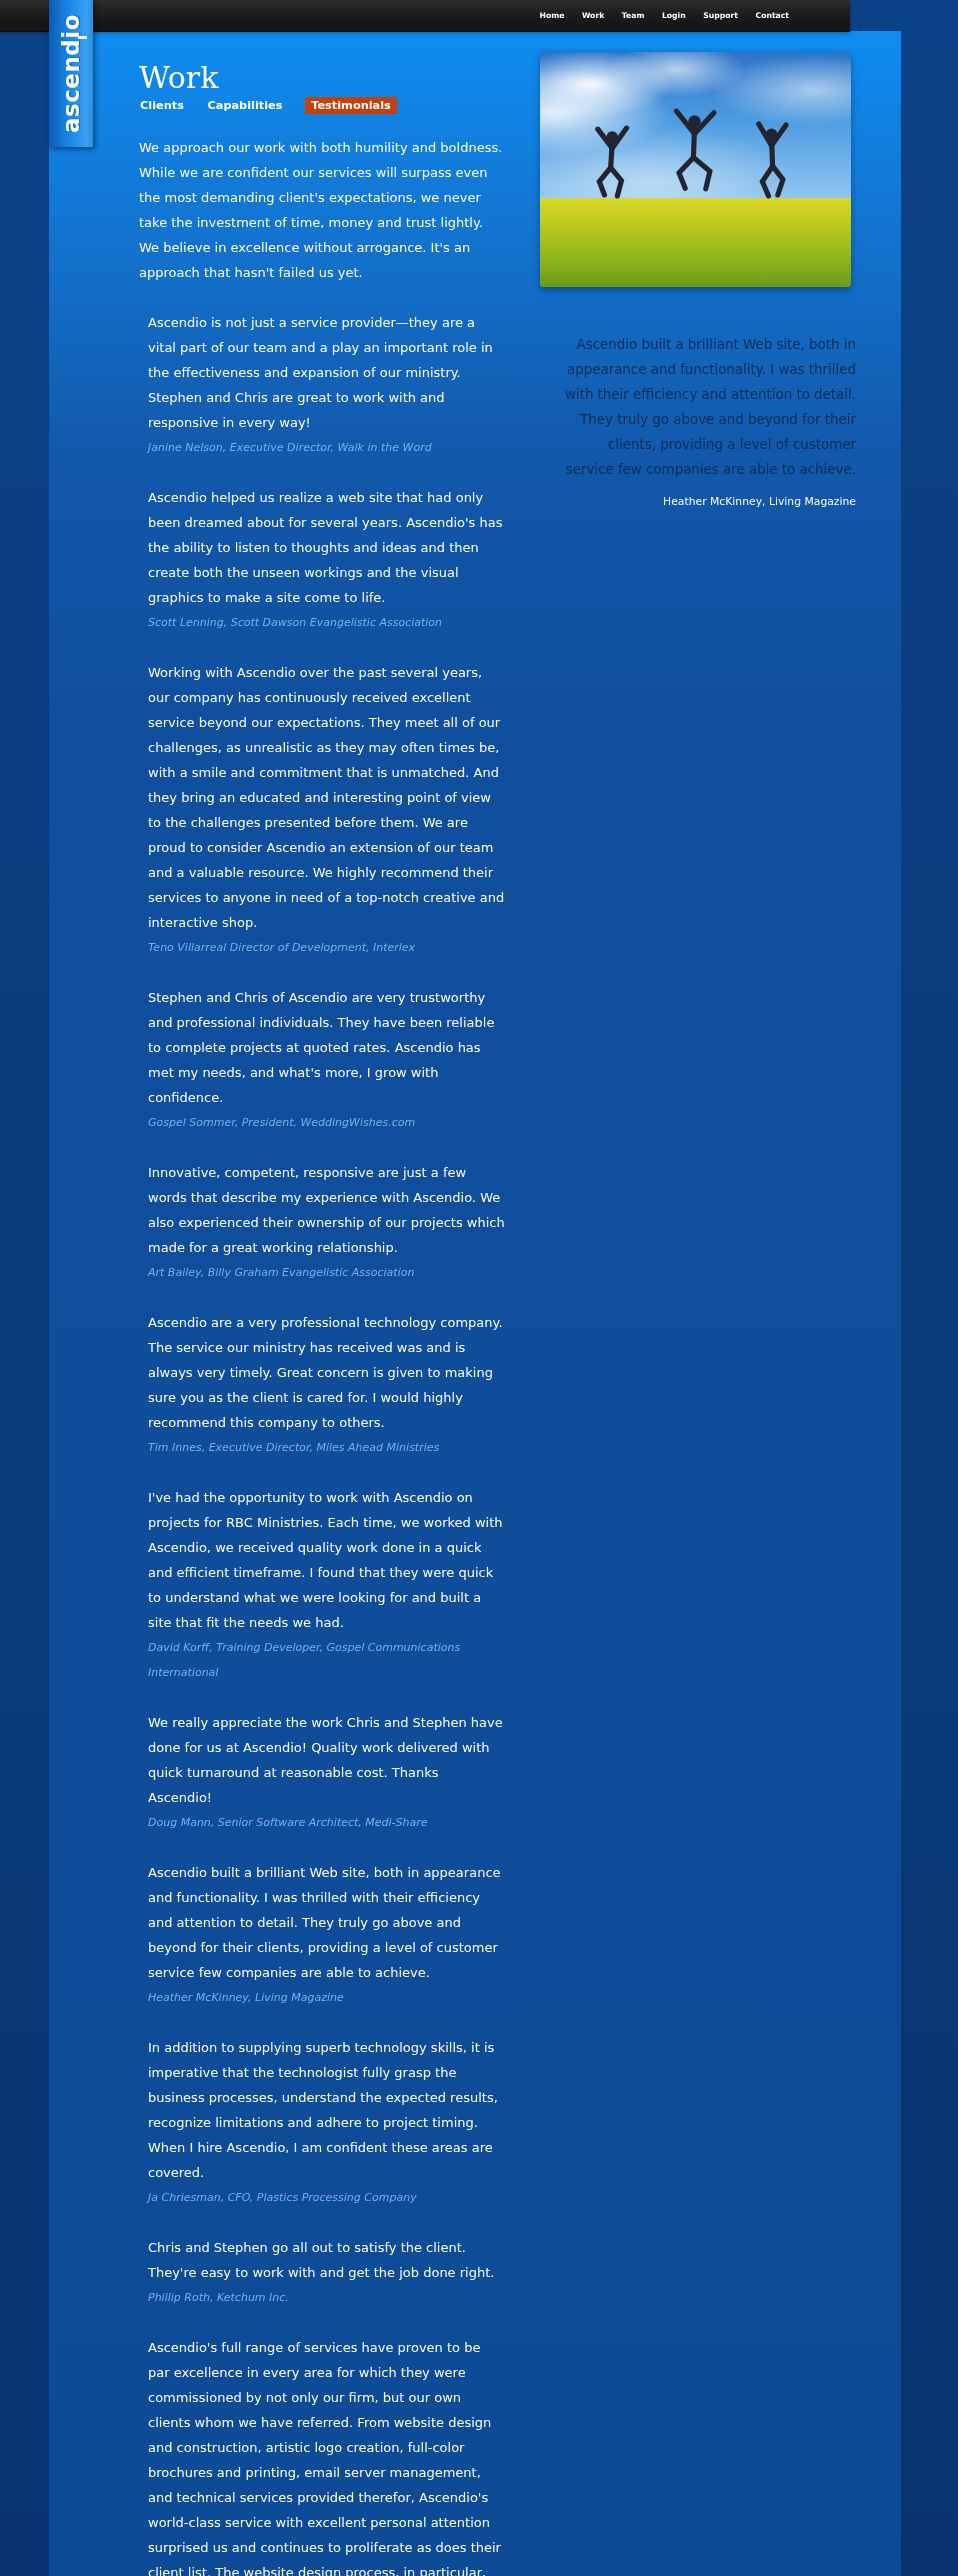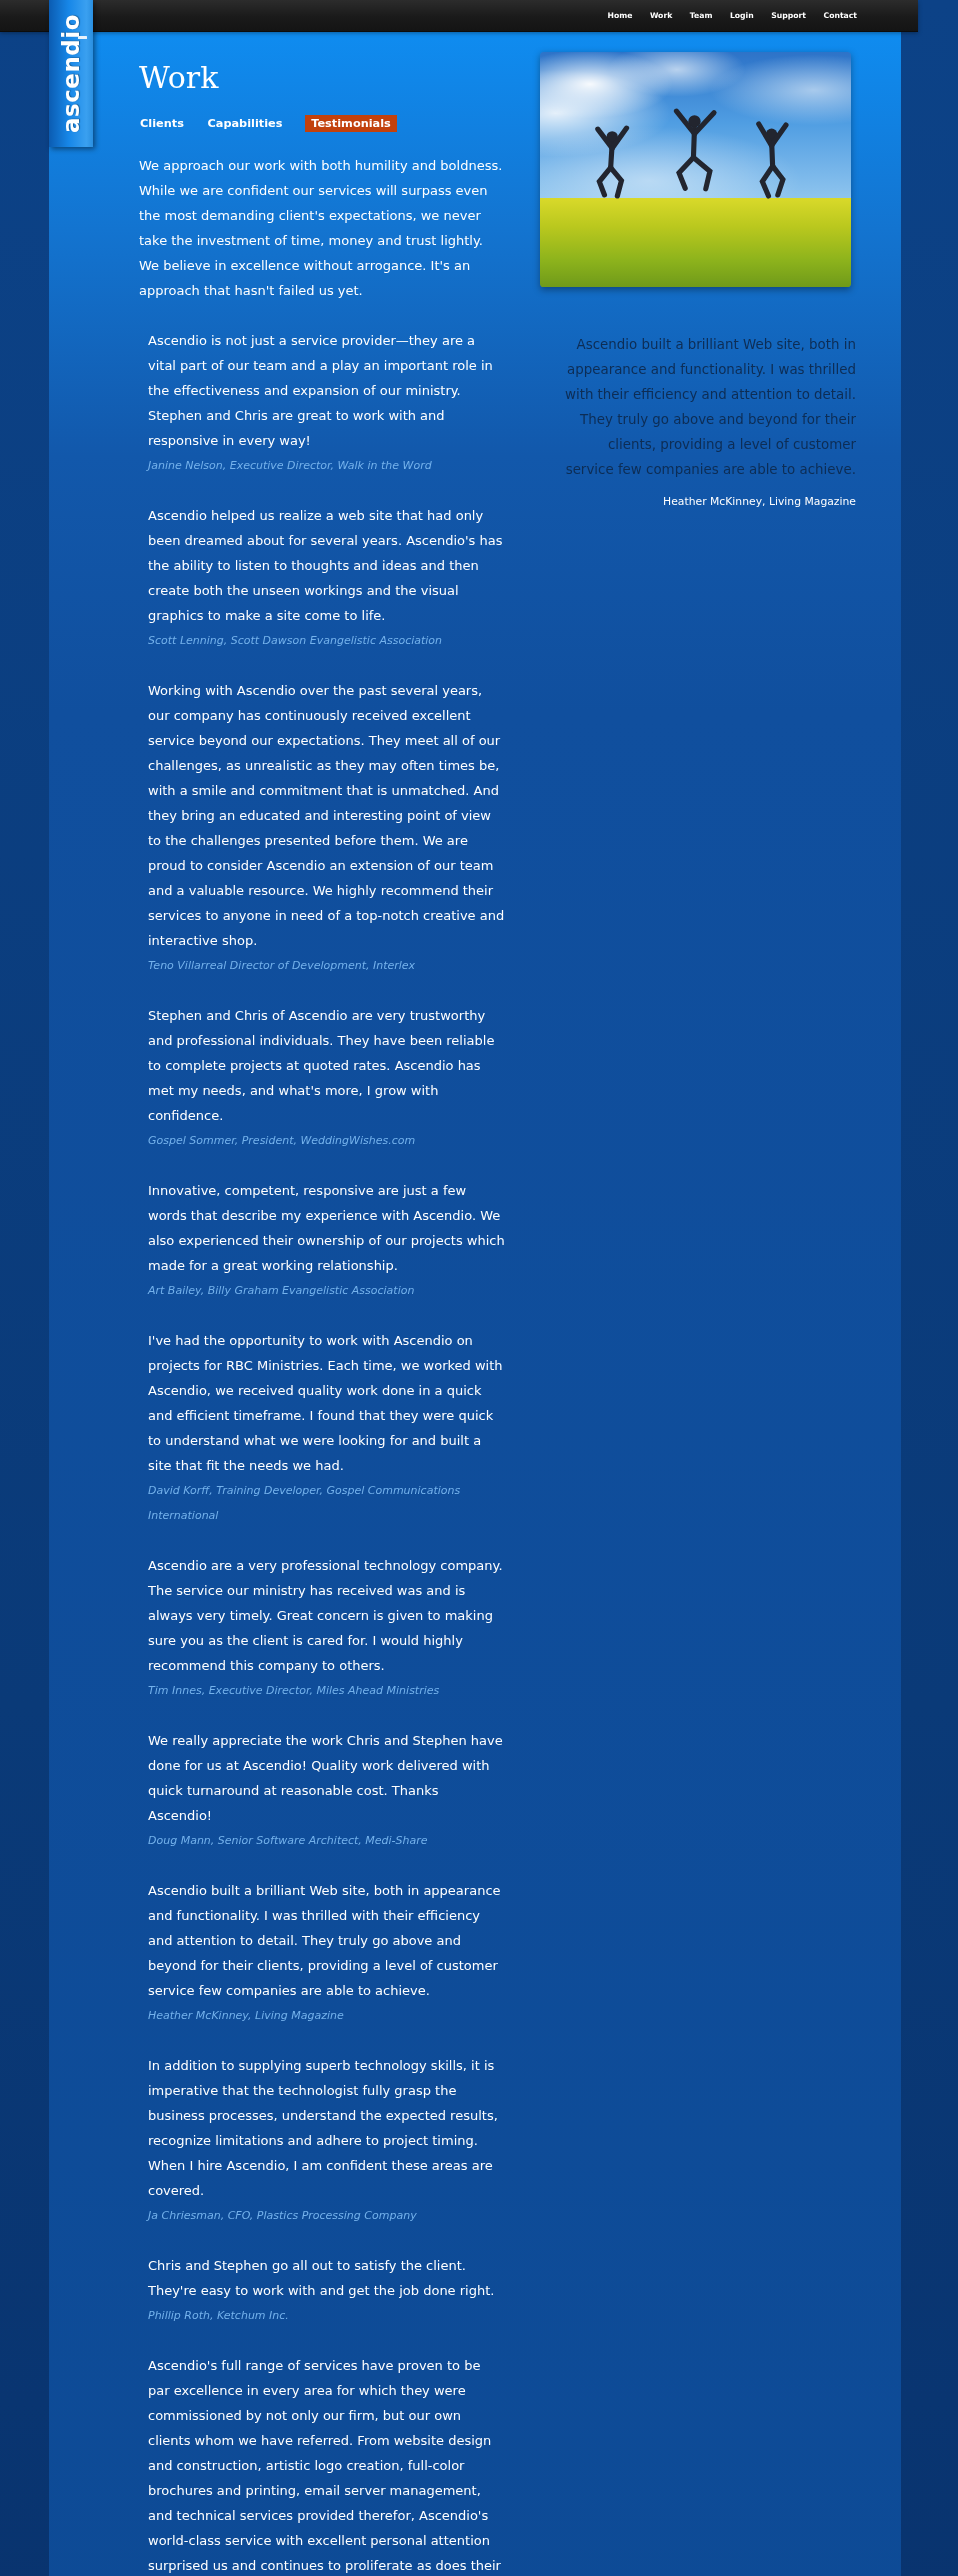--- a/index.html
+++ b/index.html
@@ -3,21 +3,21 @@
 <meta charset="utf-8">
 <style>
   html,body{margin:0;padding:0;}
   body{
     width:958px;height:3097px;position:relative;overflow:hidden;
     background:linear-gradient(180deg,#0c4287 0%,#0a3a78 55%,#08306a 100%);
     font-family:"DejaVu Sans",sans-serif;
   }
   
   .topnav{
-    position:absolute;top:0;left:0;width:918px;height:31px;
+    position:absolute;top:0;left:0;width:850px;height:31px;
     background:linear-gradient(180deg,#2c2c2c 0%,#1a1a1a 55%,#141414 100%);
     border-bottom:0.5px solid #0c0c0c;
     box-shadow:0 1.5px 4.1px rgba(0,0,0,.35);
     z-index:20;
   }
   .nav-items{
     height:100%;display:flex;justify-content:flex-end;align-items:center;
     gap:17.5px;padding-right:61px;
   }
   .nav-link{color:#ffffff;font-size:7.7px;font-weight:bold;text-decoration:none;cursor:pointer;}
@@ -45,21 +45,21 @@
   .logo-underscore{
     position:absolute;top:36px;left:29px;width:9.3px;height:2.6px;
     background:#e9f3fc;border-radius:0.5px;
   }
   
   .col-left{position:absolute;top:31px;left:139px;width:367px;z-index:5;}
   .page-title{
     margin:30px 0 0 0;color:#ffffff;font-weight:normal;
     font-family:"DejaVu Serif",serif;font-size:30px;line-height:1.1;
   }
-  .tabs{display:flex;gap:21.6px;margin-top:21px;align-items:center;}
+  .tabs{display:flex;gap:21.6px;margin-top:3px;align-items:center;}
   .tab{
     color:#ffffff;font-size:11.3px;font-weight:bold;text-decoration:none;
     padding:2.1px 1px;cursor:pointer;white-space:nowrap;
   }
   .tab.active{background:#c2410c;padding:2.1px 6.2px;}
   .intro{margin:20.6px 0 0 0;}
   .intro,.quote{color:#ffffff;font-size:13px;line-height:25px;}
   .testimonial{margin-top:25px;margin-left:9px;}
   .quote{margin:0;}
   .attr{
@@ -162,27 +162,27 @@
           <p class="quote">Stephen and Chris of Ascendio are very trustworthy and professional individuals. They have been reliable to complete projects at quoted rates. Ascendio has met my needs, and what's more, I grow with confidence.</p>
           <p class="attr">Gospel Sommer, President, WeddingWishes.com</p>
         </div>
 
         <div class="testimonial">
           <p class="quote">Innovative, competent, responsive are just a few words that describe my experience with Ascendio. We also experienced their ownership of our projects which made for a great working relationship.</p>
           <p class="attr">Art Bailey, Billy Graham Evangelistic Association</p>
         </div>
 
         <div class="testimonial">
+          <p class="quote">Ascendio are a very professional technology company. The service our ministry has received was and is always very timely. Great concern is given to making sure you as the client is cared for. I would highly recommend this company to others.</p>
+          <p class="attr">Tim Innes, Executive Director, Miles Ahead Ministries</p>
+        </div>
+
+        <div class="testimonial">
           <p class="quote">I've had the opportunity to work with Ascendio on projects for RBC Ministries. Each time, we worked with Ascendio,  we received quality work done in a quick and efficient timeframe. I found that they were quick to understand what we were looking for and built a site that fit the needs we had.</p>
           <p class="attr">David Korff, Training Developer, Gospel Communications International</p>
-        </div>
-
-        <div class="testimonial">
-          <p class="quote">Ascendio are a very professional technology company. The service our ministry has received was and is always very timely. Great concern is given to making sure you as the client is cared for. I would highly recommend this company to others.</p>
-          <p class="attr">Tim Innes, Executive Director, Miles Ahead Ministries</p>
         </div>
 
         <div class="testimonial">
           <p class="quote">We really appreciate the work Chris and Stephen have done for us at Ascendio! Quality work delivered with quick turnaround at reasonable cost. Thanks Ascendio!</p>
           <p class="attr">Doug Mann, Senior Software Architect, Medi-Share</p>
         </div>
 
         <div class="testimonial">
           <p class="quote">Ascendio built a brilliant Web site, both in appearance and functionality. I was thrilled with their efficiency and attention to detail. They truly go above and beyond for their clients, providing a level of customer service few companies are able to achieve.</p>
           <p class="attr">Heather McKinney, Living Magazine</p>

